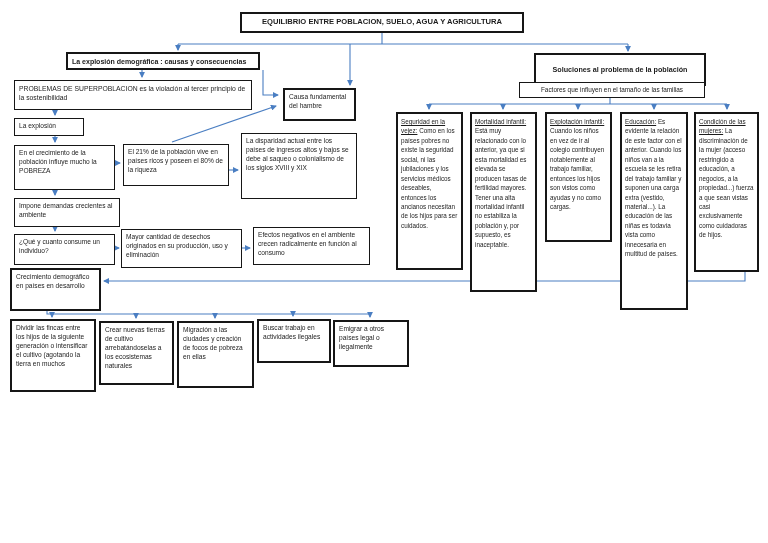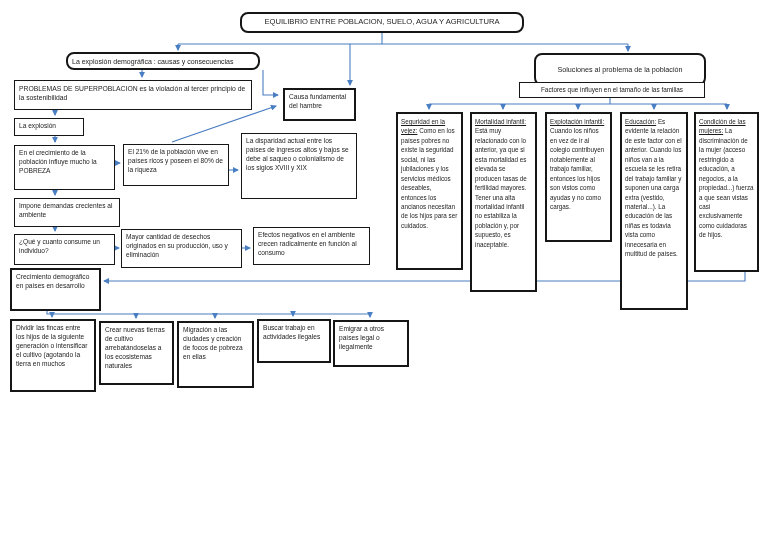--- a/index.html
+++ b/index.html
@@ -1,20 +1,20 @@
 <!DOCTYPE html>
 <html><head>
 <meta charset="utf-8">
 <style>
   html,body{margin:0;padding:0;background:#e9e9e9;}
   #page{position:relative;width:768px;height:543px;background:#ffffff;overflow:hidden;
         font-family:"Liberation Sans",sans-serif;color:#1c1c1c;}
   .box{position:absolute;background:#fff;border:1.5px solid #161616;box-sizing:border-box;
        padding:3px 4px;font-size:6.6px;line-height:1.35;overflow:hidden;}
-  .bold{font-weight:normal;border-radius:8px;}
+  .bold{font-weight:bold;}
   .ctr{display:flex;align-items:center;justify-content:center;text-align:center;}
   .b2{border-width:2px;}
   .factor{font-size:6.3px;line-height:1.5;padding:3px;}
   .u{text-decoration:underline;}
   #wires{position:absolute;left:0;top:0;width:768px;height:543px;pointer-events:none;}
   #wires path{stroke:#4a7ec2;stroke-width:1.1;fill:none;}
 </style>
 </head>
 <body>
 

